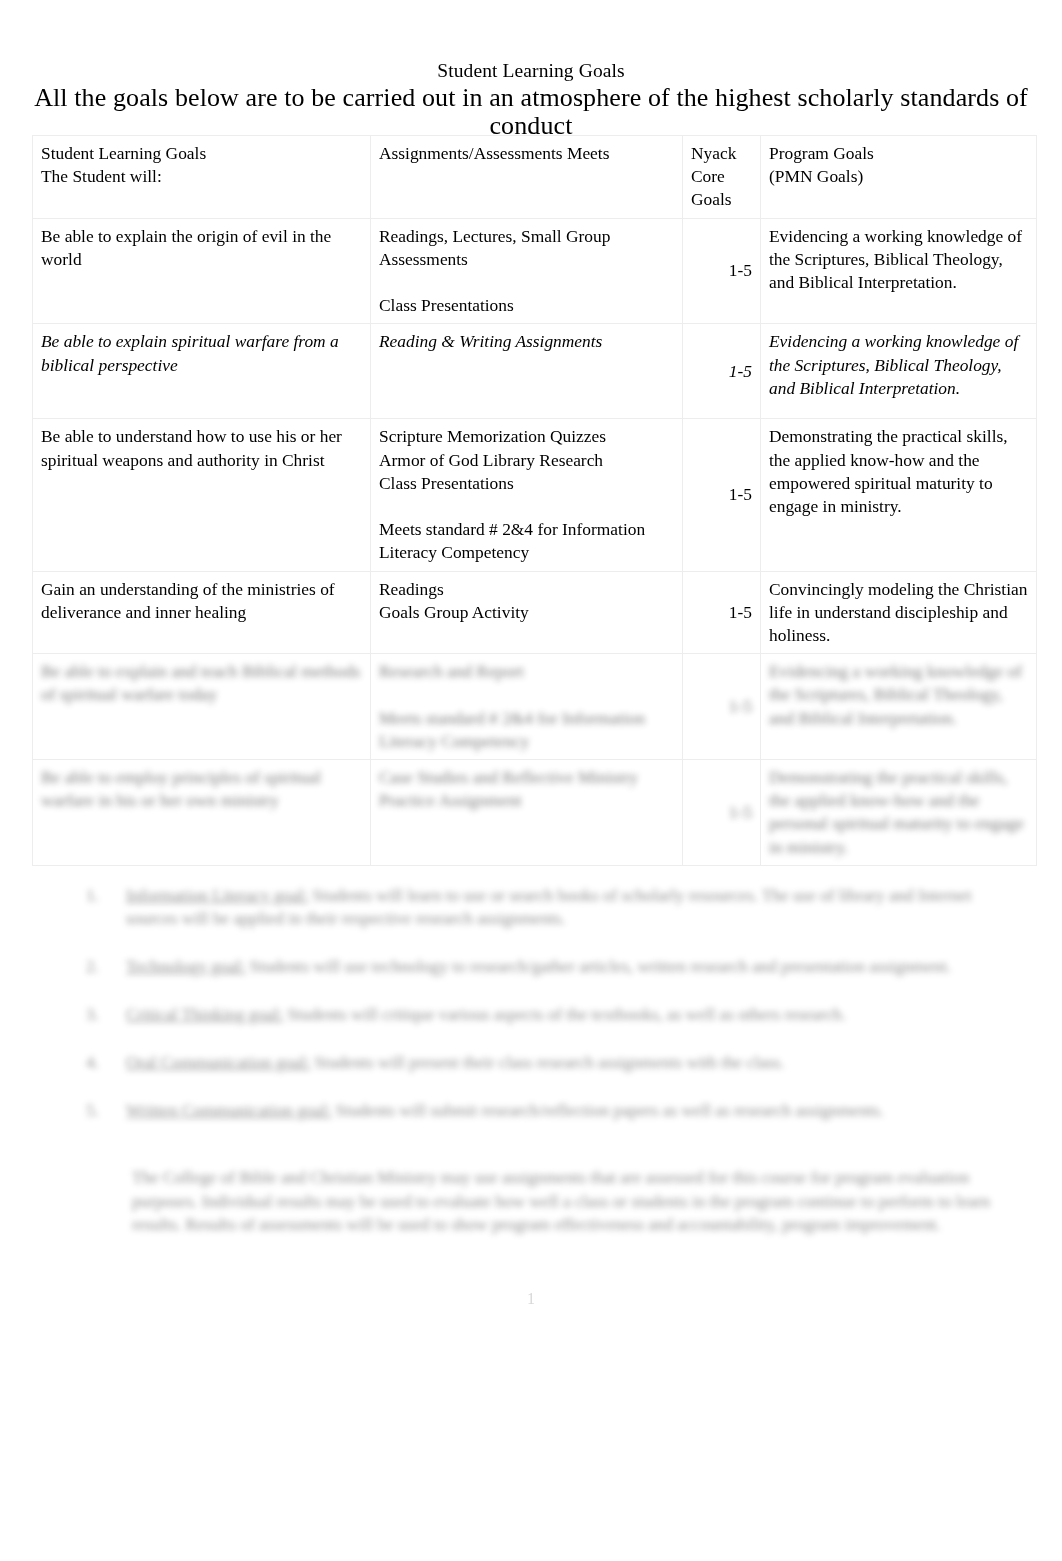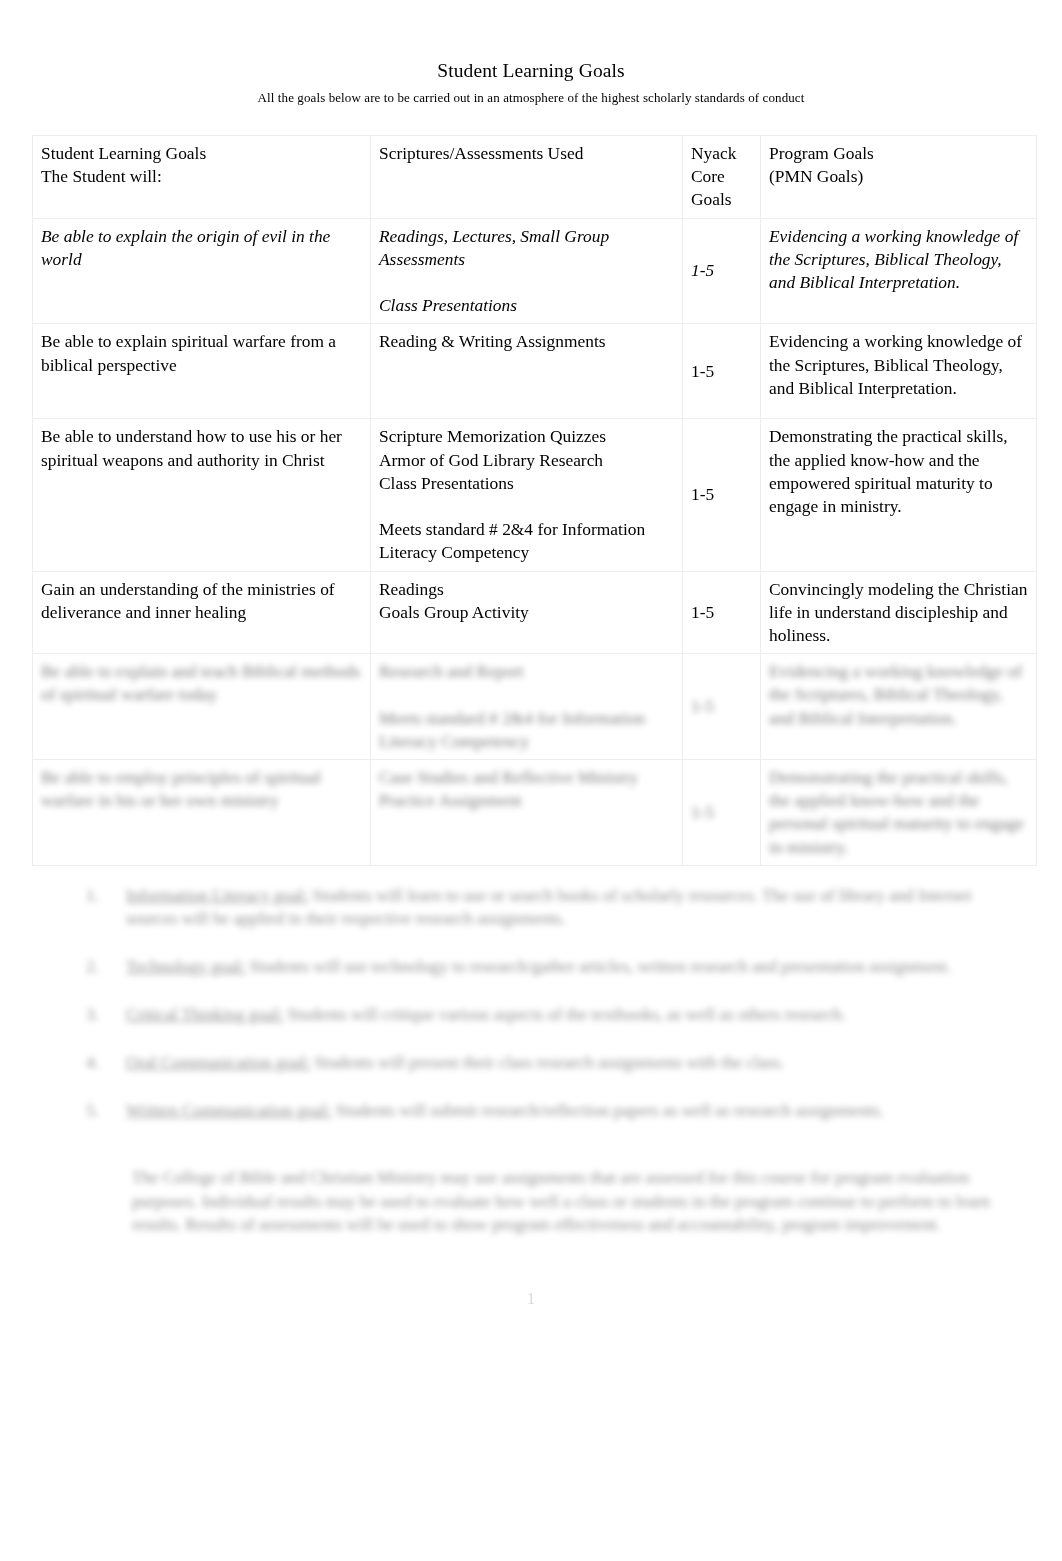--- a/index.html
+++ b/index.html
@@ -30,21 +30,21 @@
     top: 58px;
     width: 1062px;
     text-align: center;
   }
   .doc-title {
     font-size: 19.5px;
     line-height: 26px;
     letter-spacing: 0.1px;
   }
   .doc-subtitle {
-    font-size: 13px;
+    font-size: 26px;
     line-height: 28px;
     letter-spacing: 0.1px;
   }
 
   
   .goals-table {
     position: absolute;
     left: 32px;
     top: 135px;
     width: 1004px;
@@ -68,29 +68,29 @@
 
   thead td {
     text-align: center;
     vertical-align: top;
     padding-top: 24px;
     padding-bottom: 8px;
   }
   thead .hdr-line { display: block; }
 
   td.core-cell {
-    text-align: left;
+    text-align: right;
     vertical-align: middle;
   }
 
   .cell-block { display: block; }
   .cell-gap { display: block; height: 23.2px; }
 
-  .row-h1 td { height: 88px; font-style: italic; }
-  .row-h2 td { height: 82px; }
+  .row-h1 td { height: 88px; }
+  .row-h2 td { height: 82px; font-style: italic; }
   .row-h3 td { height: 130px; }
   .row-h4 td { height: 48px; margin-top: 12px; }
   .row-h5 td { height: 90px; }
   .row-h6 td { height: 82px; }
 
   
   .va-top    { vertical-align: top; }
   .va-middle { vertical-align: middle; }
   .va-bottom { vertical-align: bottom; }
 
@@ -172,21 +172,21 @@
       <col class="col-core">
       <col class="col-prog">
     </colgroup>
     <thead>
       <tr>
         <td>
           <span class="hdr-line">Student Learning Goals</span>
           <span class="hdr-line">The Student will:</span>
         </td>
         <td>
-          <span class="hdr-line">Scriptures/Assessments Used</span>
+          <span class="hdr-line">Assignments/Assessments Meets</span>
         </td>
         <td>
           <span class="hdr-line">Nyack</span>
           <span class="hdr-line">Core</span>
           <span class="hdr-line">Goals</span>
         </td>
         <td>
           <span class="hdr-line">Program Goals</span>
           <span class="hdr-line">(PMN Goals)</span>
         </td>

